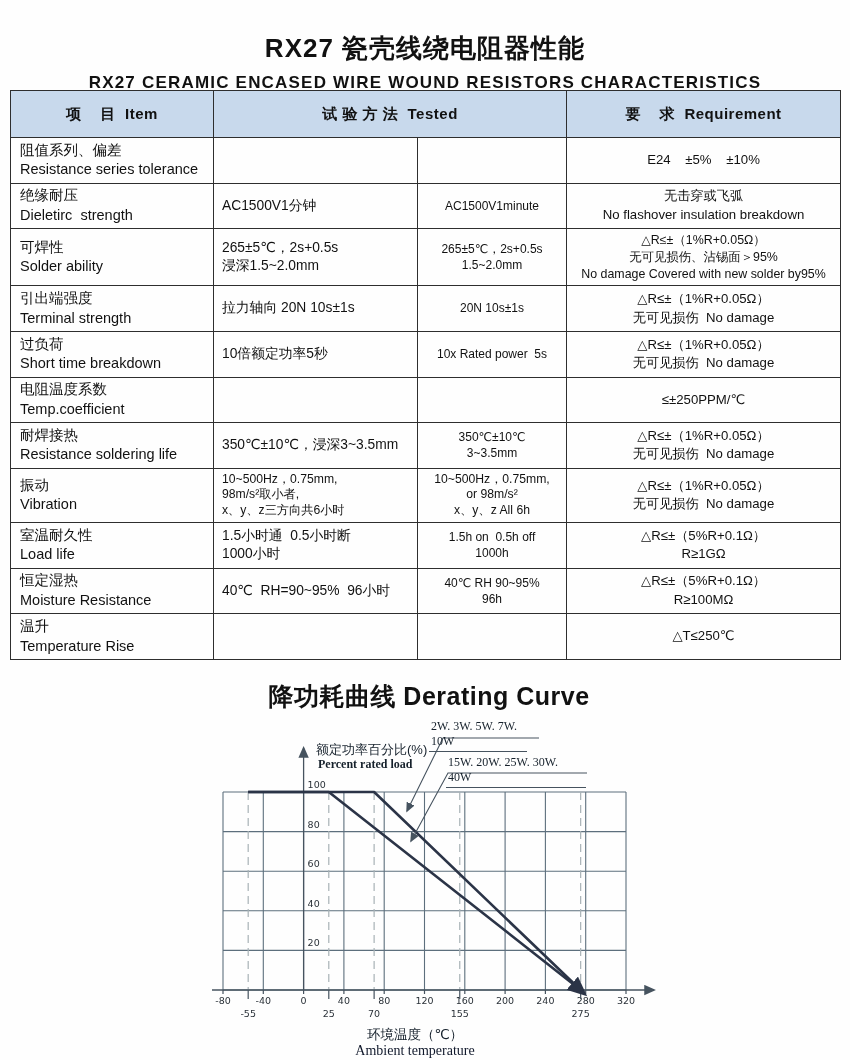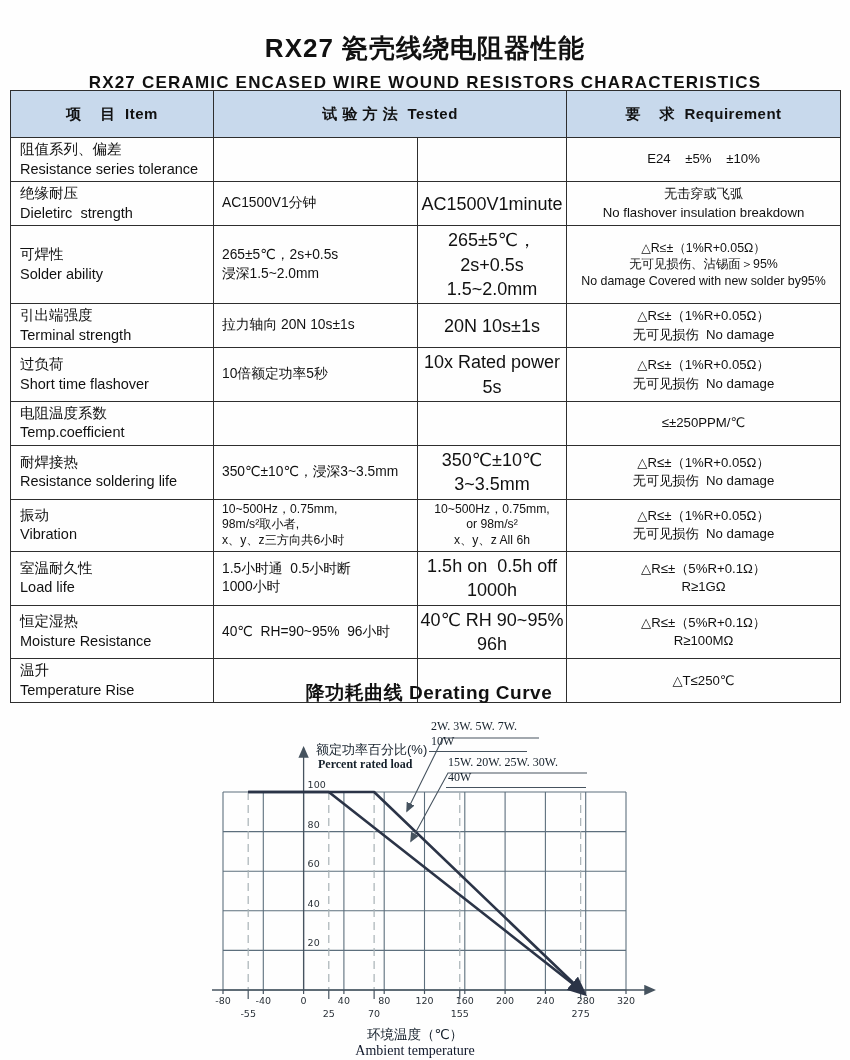--- a/index.html
+++ b/index.html
@@ -19,28 +19,28 @@
   table.spec th, table.spec td {
     border:1.6px solid #2e2e2e; white-space:pre-wrap; vertical-align:middle;
     overflow:hidden;
   }
   table.spec thead th {
     background:#c8d9ec; height:47px; font-size:15px; font-weight:bold;
     text-align:center; letter-spacing:0.5px;
   }
   td.item { text-align:left; padding:2px 4px 2px 9px; font-size:14.5px; line-height:1.35; }
   td.mcn  { text-align:left; padding:2px 2px 2px 8px; font-size:13.8px; line-height:1.35; }
-  td.men  { text-align:center; padding:2px 2px; font-size:18px; line-height:1.35; }
+  td.men  { text-align:center; padding:2px 2px; font-size:12px; line-height:1.35; }
   td.req  { text-align:center; padding:2px 3px; font-size:13.2px; line-height:1.4; }
   tr.sm td.mcn, tr.sm td.men { font-size:12.2px; line-height:1.3; }
   tr.sm3 td.req { font-size:12.4px; line-height:1.35; }
 
   .chart-title {
     position:absolute; left:0; top:680px; width:810px; text-align:center;
-    font-size:19px; font-weight:bold; letter-spacing:0.5px;padding-left:48px;
+    font-size:25px; font-weight:bold; letter-spacing:0.5px;padding-left:48px;
   }
   svg.chart { position:absolute; left:0; top:705px; }
   .abs { position:absolute; }
   .ylab-cn { left:316px; top:741px; font-size:13px; color:#15202b; }
   .ylab-en { left:318px; top:757px; font-size:12px; font-weight:bold; font-family:"Liberation Serif","DejaVu Serif",serif; color:#15202b; }
   .ann { font-size:12px; font-family:"Liberation Serif","DejaVu Serif",serif; color:#15202b;
          border-bottom:1.2px solid #46535f; padding:0 2px 2px 2px; }
   .ann1 { left:429px; top:719px; width:98px; }
   .ann2 { left:446px; top:755px; width:140px; }
   .xlab-cn { left:300px; top:1026px; width:230px; text-align:center; font-size:13.5px; color:#15202b; }
@@ -99,21 +99,21 @@
       <tr>
         <td class="item">引出端强度
 Terminal strength</td>
         <td class="mcn">拉力轴向 20N 10s±1s</td>
         <td class="men">20N 10s±1s</td>
         <td class="req">△R≤±（1%R+0.05Ω）
 无可见损伤  No damage</td>
       </tr>
       <tr>
         <td class="item">过负荷
-Short time flashover</td>
+Short time breakdown</td>
         <td class="mcn">10倍额定功率5秒</td>
         <td class="men">10x Rated power  5s</td>
         <td class="req">△R≤±（1%R+0.05Ω）
 无可见损伤  No damage</td>
       </tr>
       <tr>
         <td class="item">电阻温度系数
 Temp.coefficient</td>
         <td class="mcn"></td>
         <td class="men"></td>

